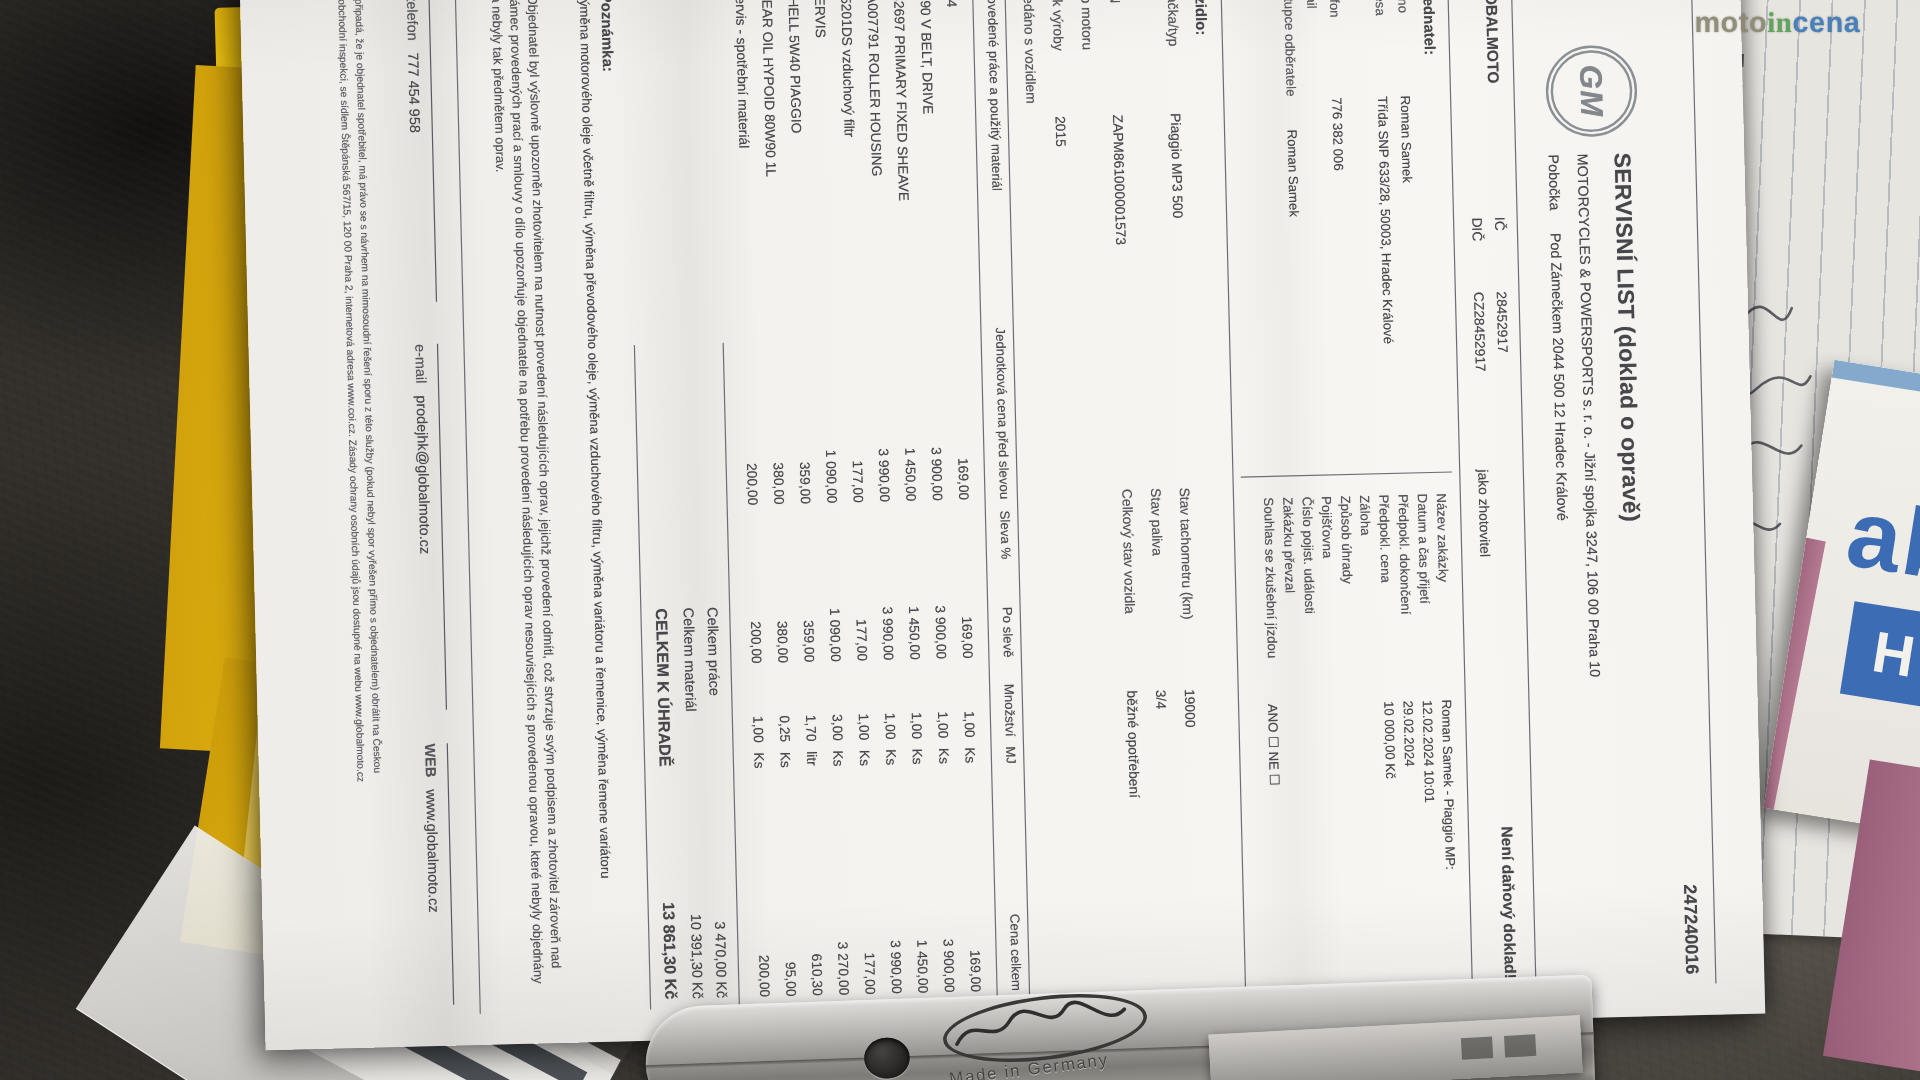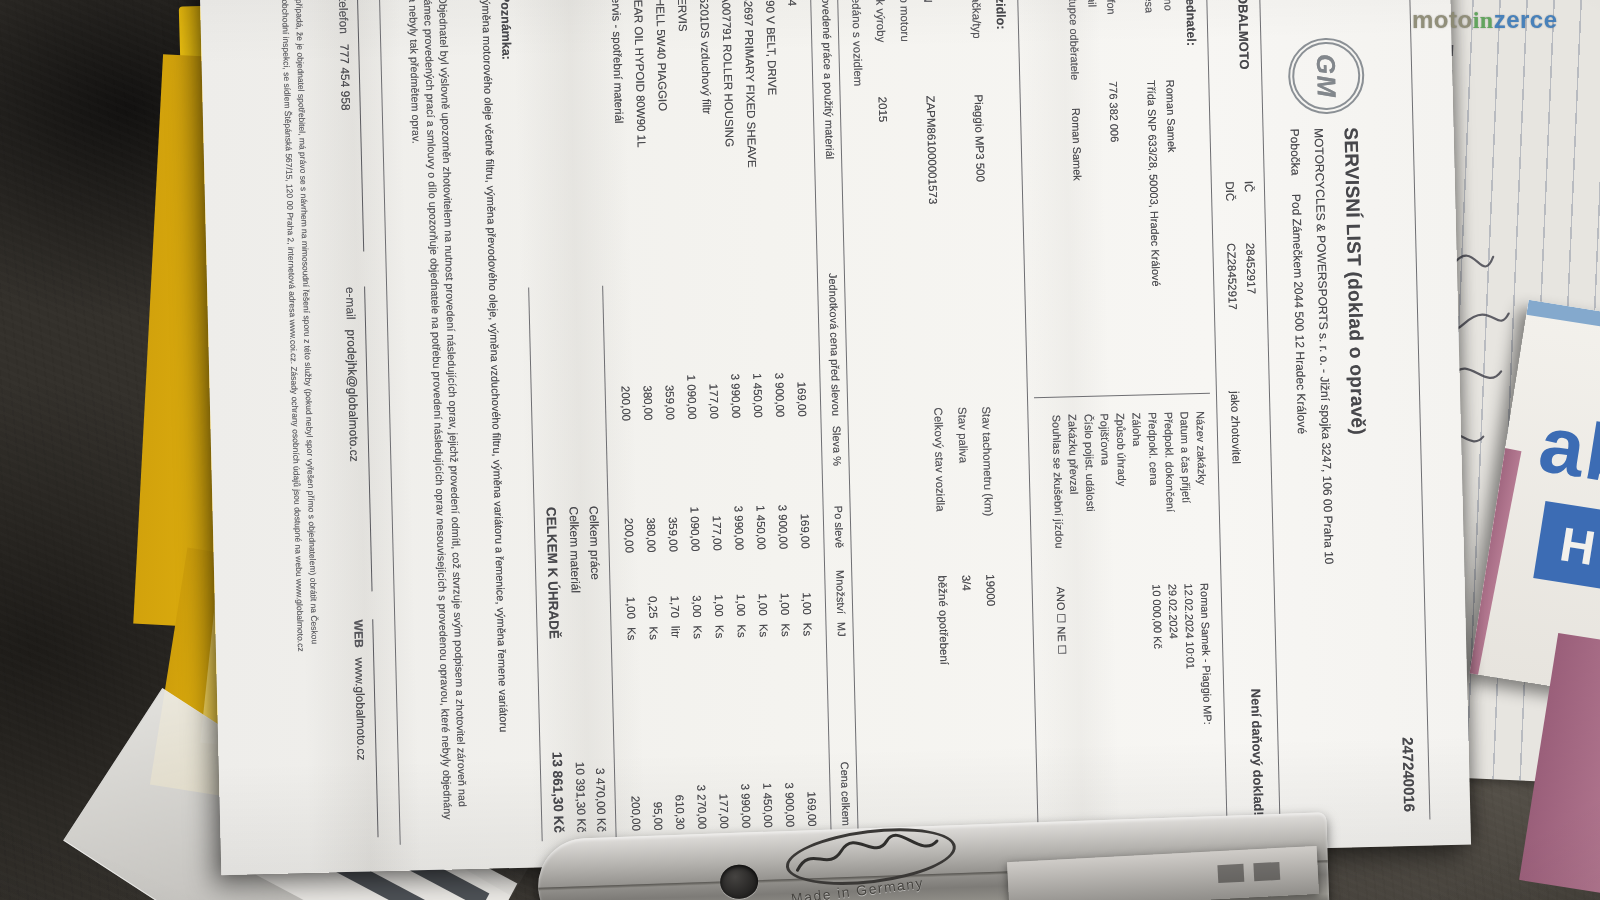--- a/index.html
+++ b/index.html
@@ -477,15 +477,15 @@
     <div class="abs tool-text">Made in Germany</div>
   </div>
   <div class="abs tool2">
     <div class="abs mark" style="left:210px;"></div>
     <div class="abs mark" style="left:246px;"></div>
   </div>
 
   <div class="vignette"></div>
 
   <div class="abs wm">
-    <span class="wm-moto">moto</span><span class="wm-in">in</span><span class="wm-zerce">zerce</span>
+    <span class="wm-moto">moto</span><span class="wm-in">in</span><span class="wm-zerce">cena</span>
   </div>
 </div>
 
 </body></html>

